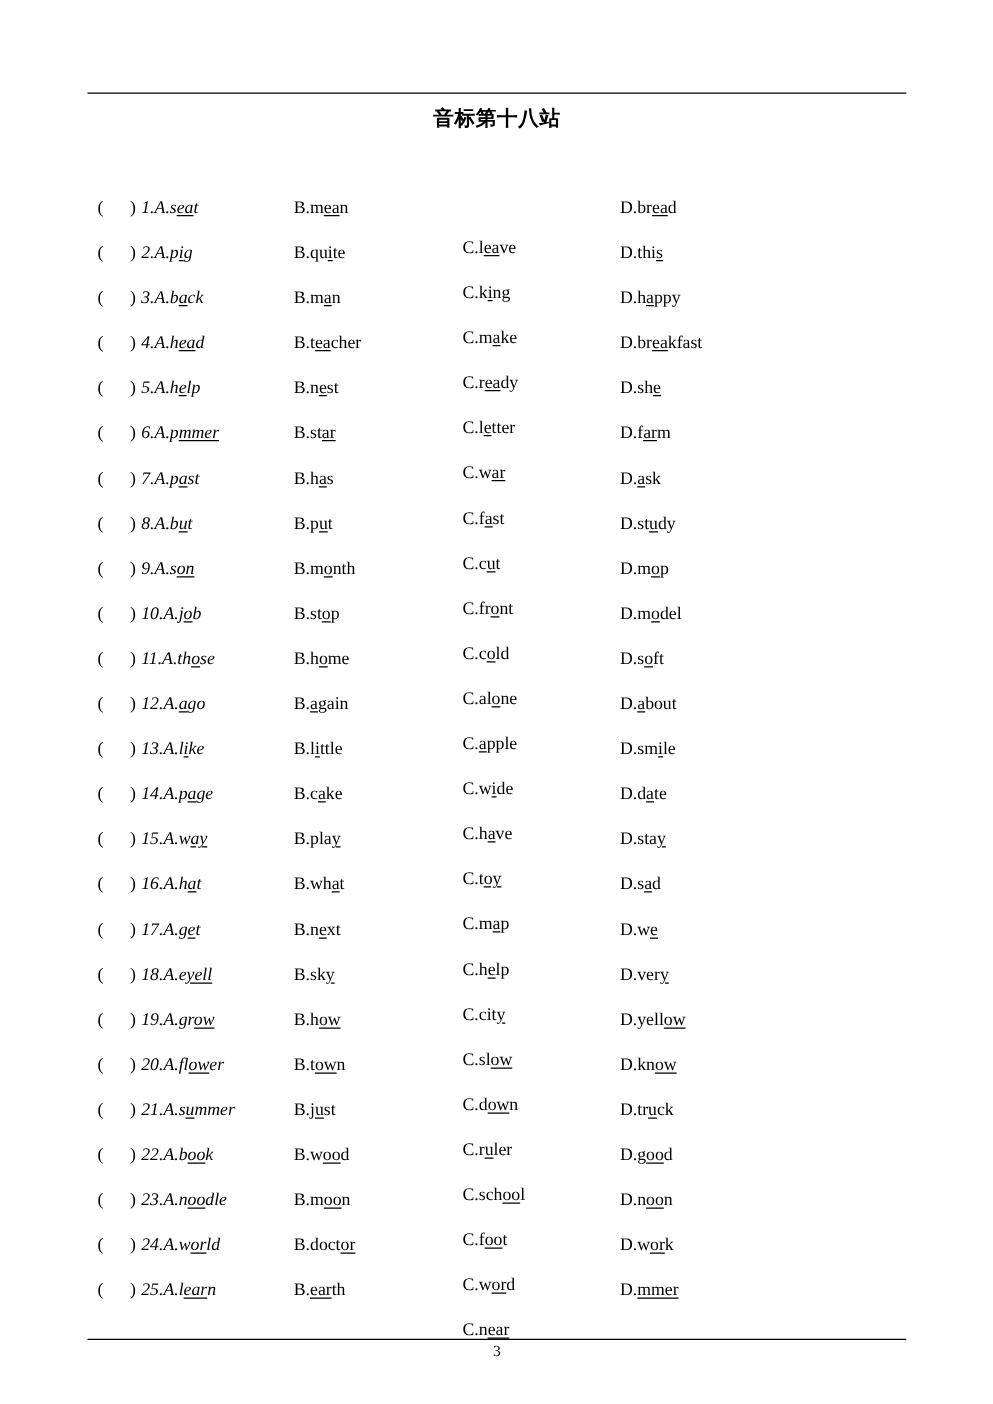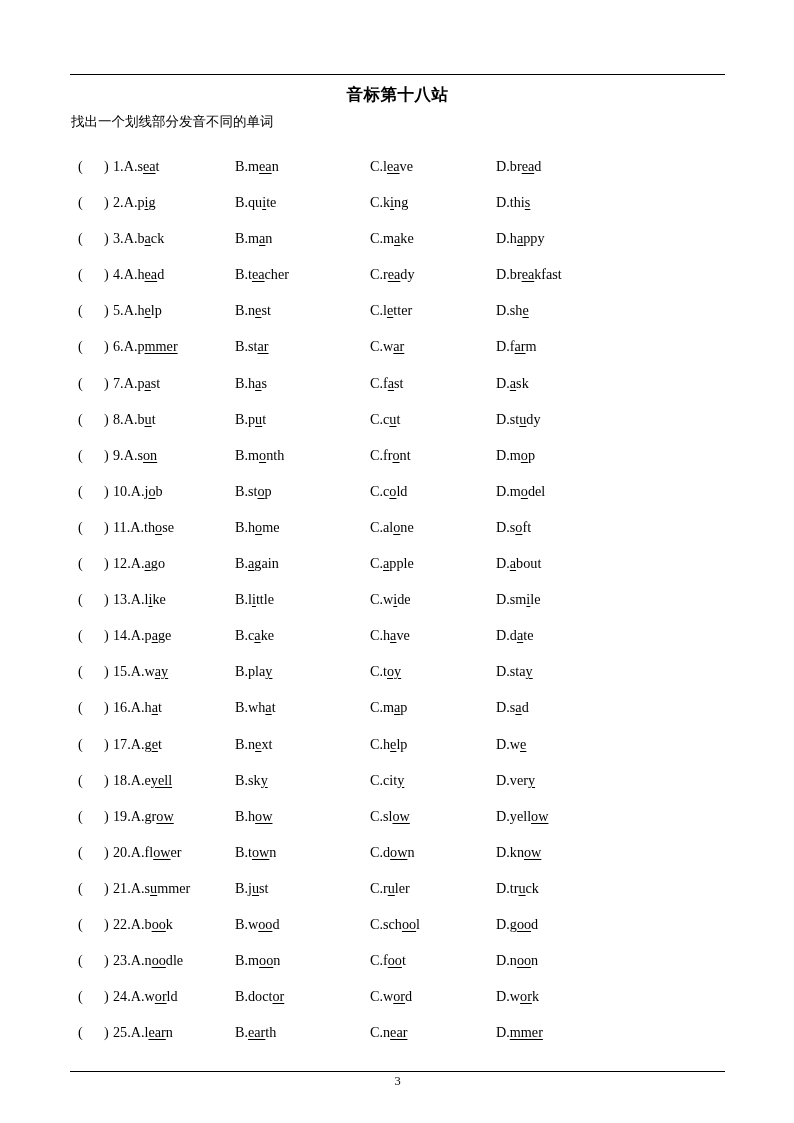--- a/index.html
+++ b/index.html
@@ -68,23 +68,23 @@
   }
   .paren-close {
     position: absolute;
     left: 104px;
     top: 0;
   }
   .opt {
     position: absolute;
     top: 0;
   }
-  .opt-a { left: 113px; }
+  .opt-a { left: 113px; font-style: italic; }
   .opt-b { left: 235px; }
-  .opt-c { left: 370px; }
+  .opt-c { left: 370px; margin-top: 32px; }
   .opt-d { left: 496px; }
   .u {
     text-decoration: underline;
     text-underline-offset: 1.5px;
   }
   .footer-rule {
     position: absolute;
     left: 70px;
     top: 1071px;
     width: 655px;
@@ -102,21 +102,20 @@
 </style>
 </head>
 <body>
 
 <div class="page">
 
   <div class="header-rule"></div>
 
   <div class="doc-title">音标第十八站</div>
 
-  <div class="instruction">找出一个划线部分发音不同的单词</div>
 
   <div class="questions" id="questions-container">
       <div class="qrow">
         <span class="paren-open">(</span>
         <span class="paren-close">)</span>
         <span class="opt opt-a">1.A.s<span class="u">ea</span>t</span>
         <span class="opt opt-b">B.m<span class="u">ea</span>n</span>
         <span class="opt opt-c">C.l<span class="u">ea</span>ve</span>
         <span class="opt opt-d">D.br<span class="u">ea</span>d</span>
       </div>

